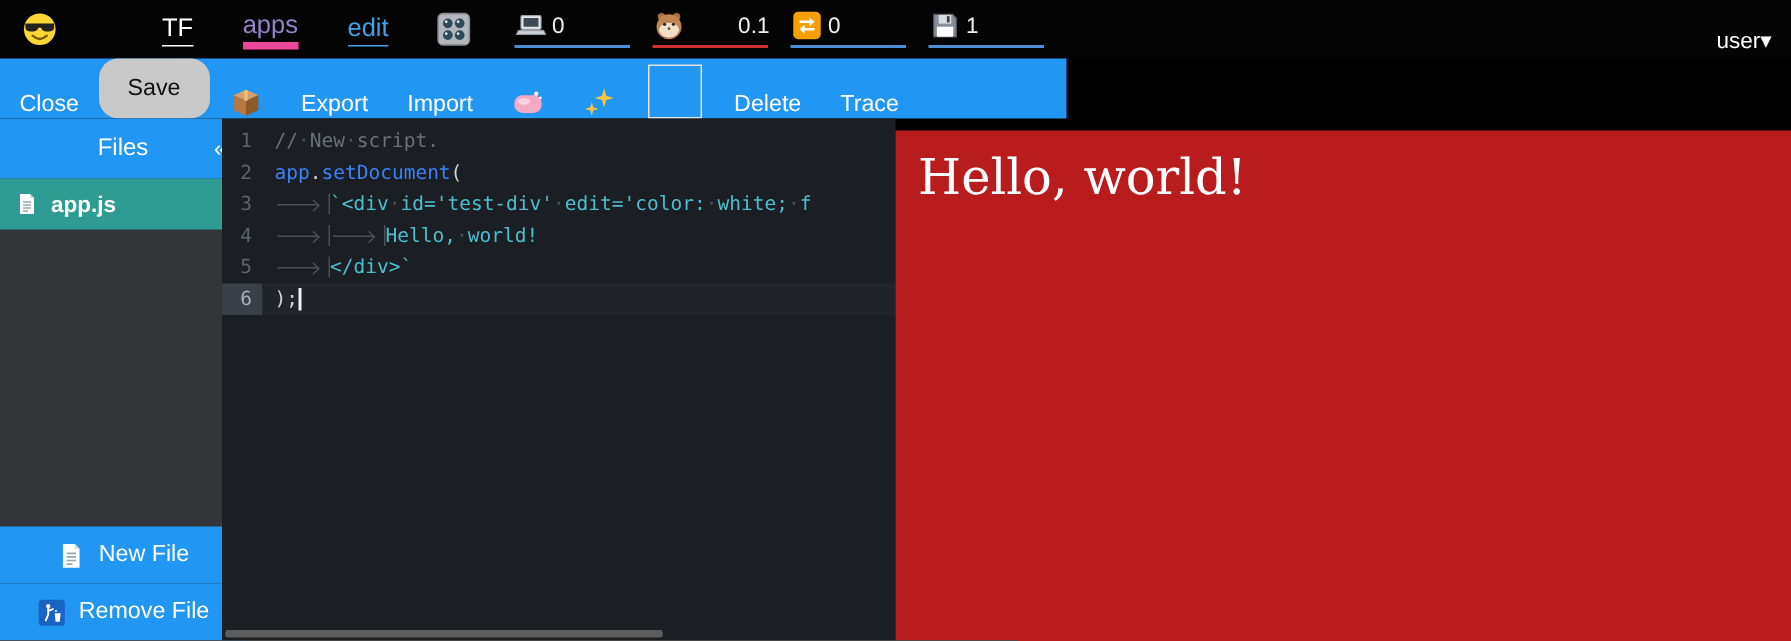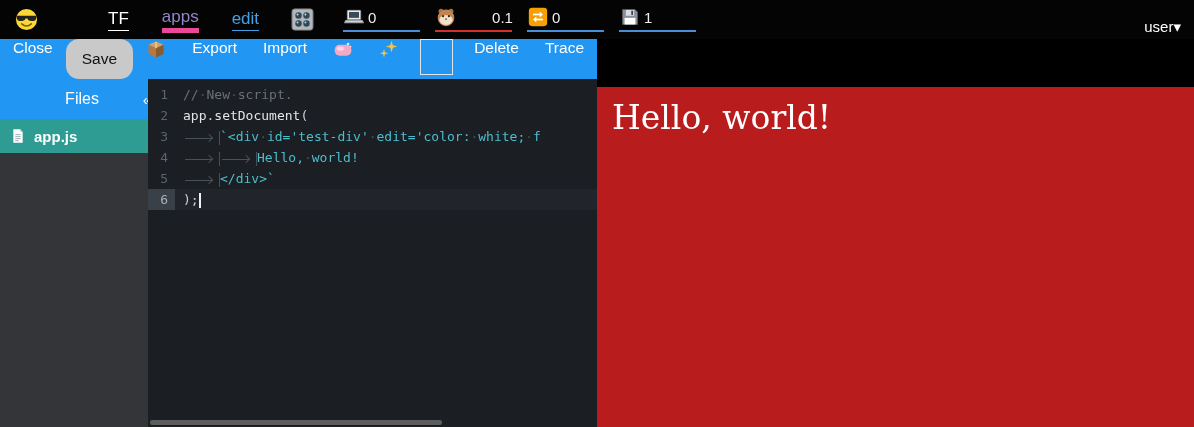--- a/index.html
+++ b/index.html
@@ -19,22 +19,22 @@
   .knobs-btn { width:25px; height:25px; margin-right:28px; cursor:pointer; }
   .stats { display:flex; align-items:flex-end; gap:15px; }
   .stat { display:flex; align-items:center; gap:4px; width:77px;
           padding:0 0 3px 1px; border-bottom:2px solid #4a8fd6; cursor:text; }
   .stat .icon { width:20px; height:20px; flex:0 0 auto; }
   .stat .val { color:#efefef; font-size:15px; }
   .user-menu { position:absolute; right:13px; top:0; height:54px; display:flex;
                align-items:center; color:#fff; font-size:15px; cursor:pointer; }
 
   
-  .toolbar { position:absolute; left:0; top:39px; width:597px; height:40px;
-             background:#2196f3; display:flex; align-items:flex-start; }
+  .toolbar { position:absolute; left:0; top:39px; width:711px; height:40px;
+             background:#2196f3; display:flex; align-items:flex-end; }
   .tb-btn { color:#fff; font-size:15.5px; margin:0 13px; cursor:pointer; white-space:nowrap; }
   .tb-save { height:40px; width:74px; background:#c9c9c9; color:#111; font-size:15.5px;
              display:flex; align-items:center; justify-content:center; cursor:pointer;border-radius:13px; }
   .tb-icon { width:22px; height:22px; margin:0 13px; cursor:pointer; }
   .tb-icon svg { width:100%; height:100%; }
   .tb-box { width:36px; height:36px; border:1px solid #e3e3e3; margin:0 8px; cursor:pointer; }
 
   
   .sidebar { position:absolute; left:0; top:79px; width:164px; bottom:0;
              background:#333539; display:flex; flex-direction:column;justify-content:flex-end; }
@@ -56,21 +56,21 @@
   .editor { position:absolute; left:148px; top:79px; width:449px; bottom:0;
             background:#1b1e23; overflow:hidden;
             font-family:"DejaVu Sans Mono", monospace; font-size:13px; }
   .editor-lines { padding-top:5px; }
   .cm-line { display:flex; height:21px; line-height:21px; }
   .cm-gutter { flex:0 0 27px; text-align:right; padding-right:7px; color:#5c6370; }
   .cm-code { flex:1 1 auto; padding-left:8px; white-space:pre; overflow:hidden; cursor:text; }
   .cm-line.active .cm-gutter { background:#3a4047; color:#a9b1ba; }
   .cm-line.active .cm-code { background:#21252b; }
   .tok-comment { color:#697078; }
-  .tok-name { color:#e5e5e5; }
+  .tok-name { color:#3b82f6; }
   .tok-plain { color:#ccd2da; }
   .tok-string { color:#4cbecd; }
   .tok-ws { color:#4a5058; }
   .tok-tab { position:relative; display:inline-block; width:37px; height:14px;
              vertical-align:middle; border-right:1px solid #4a5058; }
   .tok-tab::before { content:""; position:absolute; left:2px; right:7px; top:7px;
                      border-top:1px solid #4a5058; }
   .tok-tab::after { content:""; position:absolute; right:7px; top:4.5px; width:5px;
                     height:5px; border-top:1px solid #4a5058; border-right:1px solid #4a5058;
                     transform:rotate(45deg); }
@@ -190,20 +190,40 @@
         <div class="file-item active">
           <span class="icon" style="display: inline-block; width: 16px; height: 18px;"><svg viewBox="0 0 24 24" style="width: 100%; height: 100%;">
               <path d="M5 2h10l4 4v16H5z" fill="#fff"></path>
               <path d="M15 2l4 4h-4z" fill="#cfd6dc"></path>
               <path d="M8 10h8M8 13h8M8 16h8M8 19h5" stroke="#9aa7b0" stroke-width="1.4"></path>
             </svg></span>
           <span class="fname">app.js</span>
         </div>
       </div>
     <div class="sidebar-body"></div>
+    <div class="sidebar-actions" id="sidebar-actions">
+        <div class="side-btn">
+          <span class="icon" style="display: inline-block;"><svg viewBox="0 0 24 24" style="width: 100%; height: 100%;">
+              <path d="M5 2h10l4 4v16H5z" fill="#fff"></path>
+              <path d="M15 2l4 4h-4z" fill="#cfd6dc"></path>
+              <path d="M8 10h8M8 13h8M8 16h8M8 19h5" stroke="#9aa7b0" stroke-width="1.4"></path>
+            </svg></span>
+          <span>New File</span>
+        </div>
+        <div class="side-btn">
+          <span class="icon" style="display: inline-block;"><svg viewBox="0 0 24 24" style="width: 100%; height: 100%;">
+              <rect x="1" y="1" width="22" height="22" rx="3" fill="#1b63c0"></rect>
+              <circle cx="9" cy="6.5" r="1.8" fill="#fff"></circle>
+              <path d="M9 8.5v5l-2 5M9 10.5l4-1.5" stroke="#fff" stroke-width="1.6" fill="none" stroke-linecap="round"></path>
+              <path d="M14.5 12.5h5l-.8 7h-3.4z" fill="#fff"></path>
+              <circle cx="15.5" cy="10.5" r="0.9" fill="#fff"></circle>
+            </svg></span>
+          <span>Remove File</span>
+        </div>
+      </div>
   </aside>
 
   <div class="editor">
     <div class="editor-lines" id="editor-lines">
         <div class="cm-line">
           <div class="cm-gutter">1</div>
           <div class="cm-code"><span class="tok-comment">//</span><span class="tok-ws">·</span><span class="tok-comment">New</span><span class="tok-ws">·</span><span class="tok-comment">script.</span></div>
         </div>
         <div class="cm-line">
           <div class="cm-gutter">2</div>

